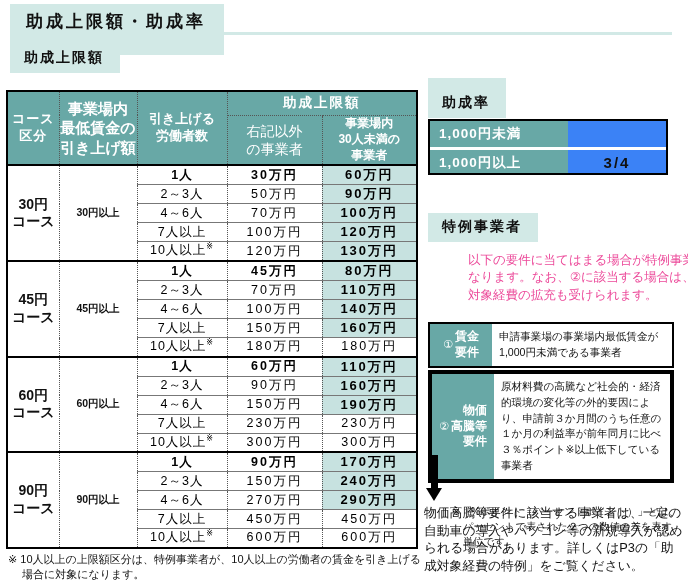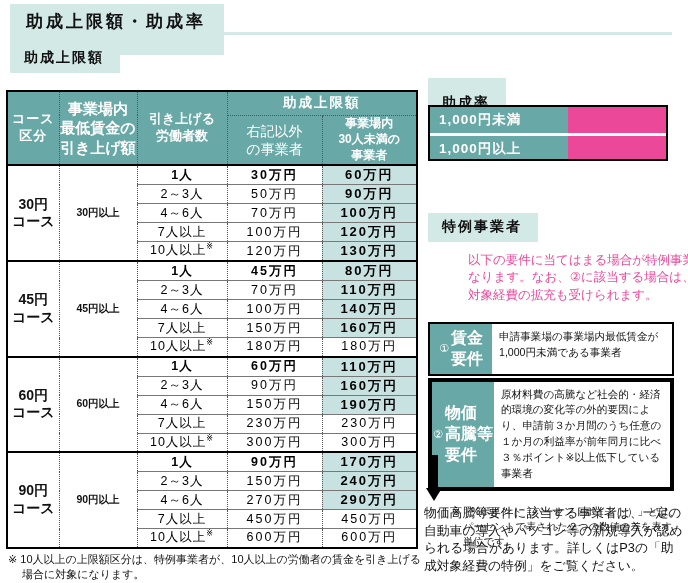--- a/index.html
+++ b/index.html
@@ -32,37 +32,37 @@
   .workers-cell { font-size:12.5px; letter-spacing:1px; }
   .workers-cell sup { font-size:8px; }
   .money-cell { font-size:12.5px; letter-spacing:2px; }
   .money-cell.highlight { background:#c7e2e0; font-weight:bold; font-size:13px; }
   .main-table tr.section-start td { border-top:2px solid #000;font-weight:bold; }
   .footnote { position:absolute; left:8px; top:552px; width:414px; font-size:11px; color:#111;
               line-height:1.4; text-indent:-14px; padding-left:14px; }
 
   
   .rate-label-box { position:absolute; left:428px; top:78px; background:#d2e9e6; padding:16px 16px 6px 14px; }
-  .rate-table { position:absolute; left:428px; top:105px; width:240px; border:2px solid #000; background:#ec4899; }
+  .rate-table { position:absolute; left:428px; top:119px; width:240px; border:2px solid #000; background:#3b82f6; }
   .rate-row { display:flex; height:26px; }
   .rate-row + .rate-row { border-top:3px solid #fff; }
   .rate-key { width:138px; background:#68a8a6; color:#fff; font-weight:bold; font-size:13.5px;
               letter-spacing:1px; line-height:26px; padding-left:9px; }
   .rate-val { flex:1; text-align:center; font-weight:bold; font-size:15px; letter-spacing:2px; line-height:26px; color:#111; }
 
   
   .special-label-box { position:absolute; left:428px; top:213px; background:#d2e9e6; padding:5px 16px 6px 14px; }
   .special-intro { position:absolute; left:424px; top:252px; width:262px; font-size:12.5px; color:#ec4899; line-height:1.38;margin-left:44px; }
   .req-table { position:absolute; left:428px; top:322px; width:246px; }
   .req-row { display:flex; border:2px solid #000; background:#fff; }
   .req-row.emphasized { border:4px solid #000; margin-top:2px; }
   .req-key { width:62px; background:#68a8a6; color:#fff; display:flex; align-items:center;
              justify-content:center; gap:2px; padding:4px 0; }
   .req-num { font-size:11px; }
-  .req-label { font-size:16px; font-weight:bold; white-space:pre-line; line-height:1.3; text-align:left; }
+  .req-label { font-size:12px; font-weight:bold; white-space:pre-line; line-height:1.3; text-align:right; }
   .req-text { flex:1; padding:5px 5px 5px 7px; font-size:10.6px; line-height:1.5; color:#111; }
 
   .arrow-shaft { position:absolute; left:431px; top:455px; width:7px; height:33px; background:#000; }
   .arrow-head { position:absolute; left:426px; top:488px; width:0; height:0;
                 border-left:8px solid transparent; border-right:8px solid transparent; border-top:13px solid #000; }
   .percent-note { position:absolute; left:452px; top:462px; width:230px; font-size:10.3px; color:#111;
                   line-height:1.45; text-indent:-11px; padding-left:11px;margin-top:43px; }
   .bottom-note { position:absolute; left:424px; top:504px; width:262px; font-size:12.8px; color:#111; line-height:1.38; }
 </style>
 </head>
@@ -226,20 +226,21 @@
 
   <div class="rate-label-box side-box">
     <h2>助成率</h2>
   </div>
   <div class="rate-table">
       <div class="rate-row">
         <div class="rate-key">1,000円未満</div>
       </div>
       <div class="rate-row">
         <div class="rate-key">1,000円以上</div>
+        <div class="rate-val">3/4</div>
       </div>
     </div>
 
   <div class="special-label-box side-box">
     <h2>特例事業者</h2>
   </div>
   <p class="special-intro">以下の要件に当てはまる場合が特例事業者となります。なお、②に該当する場合は、助成対象経費の拡充も受けられます。</p>
 
   <div class="req-table">
       <div class="req-row">

